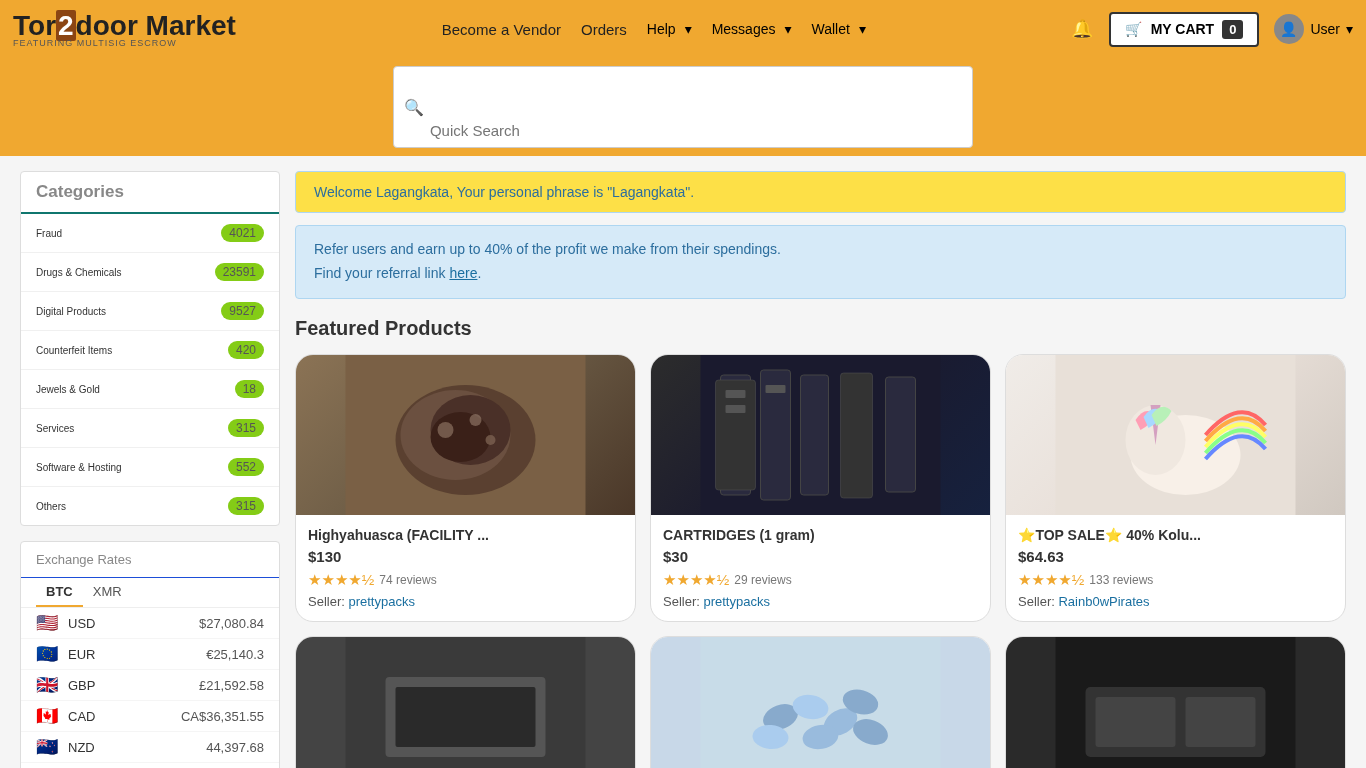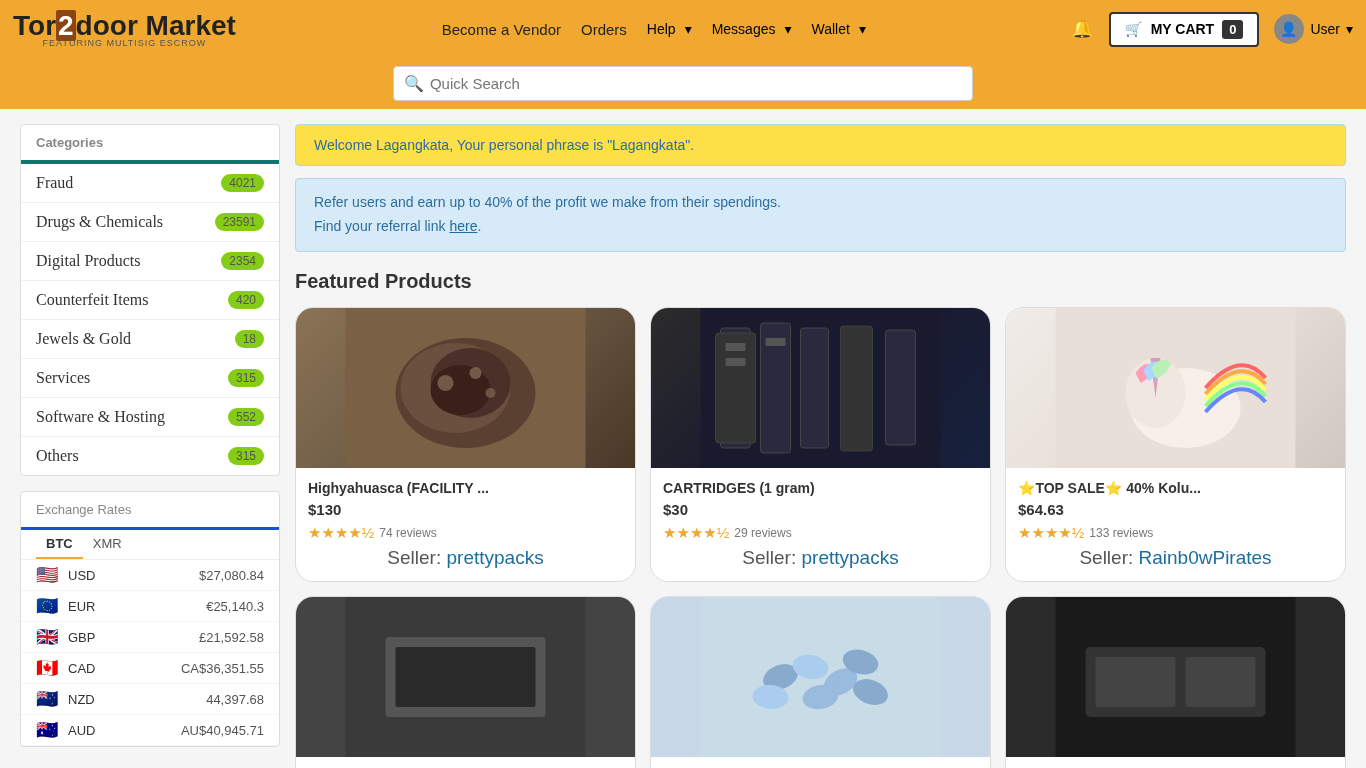--- a/index.html
+++ b/index.html
@@ -15,21 +15,21 @@
     }
     .logo-area {
       display: flex;
       align-items: center;
     }
     .logo-text {
       font-size: 28px;
       font-weight: bold;
       color: #222;
     }
-    .logo-sub { font-size: 9px; color: #555; display: block; text-align: center; letter-spacing: 1px; margin-top: -4px; }
+    .logo-sub { font-size: 9px; color: #555; display: block; text-align: left; letter-spacing: 1px; margin-top: -4px; }
     .header-nav {
       display: flex;
       align-items: center;
       gap: 20px;
     }
     .header-nav a, .header-nav .nav-item {
       color: #222;
       text-decoration: none;
       font-size: 15px;
       cursor: pointer;
@@ -82,20 +82,21 @@
       background: #fff;
       align-items: center;
       padding: 0 10px;
     }
     .search-container input {
       border: none;
       outline: none;
       width: 100%;
       padding: 8px 6px;
       font-size: 15px;
+      margin-top: 47px;
     }
     .search-icon-btn { cursor: pointer; color: #666; font-size: 16px; }
 
     
     .main-layout {
       display: flex;
       padding: 15px 20px;
       gap: 15px;
       background: #f5f5f5;
     }
@@ -108,55 +109,55 @@
     .sidebar-categories {
       background: #fff;
       border: 1px solid #ddd;
       border-radius: 4px;
       overflow: hidden;
     }
     .sidebar-header {
       padding: 10px 15px;
       font-weight: bold;
       color: #888;
-      font-size: 13px;
-      border-bottom: 4px solid #0f766e;
+      font-size: 17px;
+      border-bottom: 2px solid #0f766e;
     }
     .category-item {
       display: flex;
       justify-content: space-between;
       align-items: center;
       padding: 10px 15px;
       border-bottom: 1px solid #f0f0f0;
       cursor: pointer;
       transition: background 0.15s;
     }
     .category-item:last-child { border-bottom: none; }
-    .category-name { font-size: 16px; color: #333; font-family: Liberation Serif, serif; }
+    .category-name { font-size: 10px; color: #333; }
     .category-count {
       background: #84cc16;
       color: #555;
       padding: 2px 8px;
       border-radius: 12px;
       font-size: 12px;
     }
 
     
     .exchange-rates {
       margin-top: 15px;
       background: #fff;
       border: 1px solid #ddd;
       border-radius: 4px;
       overflow: hidden;
     }
     .exchange-header {
       padding: 10px 15px;
       font-size: 13px;
       color: #888;
-      border-bottom: 3px solid #1d4ed8;
+      border-bottom: 1px solid #1d4ed8;
     }
     .exchange-tabs {
       display: flex;
       border-bottom: 1px solid #eee;
       padding: 0 15px;
     }
     .exchange-tab {
       padding: 6px 10px;
       font-size: 13px;
       cursor: pointer;
@@ -260,21 +261,21 @@
       margin-bottom: 6px;
     }
     .product-rating {
       display: flex;
       align-items: center;
       gap: 5px;
       margin-bottom: 5px;
     }
     .stars { color: #f0a830; font-size: 15px; }
     .reviews { color: #777; font-size: 12px; }
-    .product-seller { font-size: 19px; color: #555; text-align: center; }
+    .product-seller { font-size: 13px; color: #555; }
     .product-seller a { color: #1a6fa0; text-decoration: none; }
 
     
     .img-placeholder-1 { background: linear-gradient(135deg, #8b7355 0%, #6b5b45 50%, #4a3728 100%); }
     .img-placeholder-2 { background: linear-gradient(135deg, #2c2c2c 0%, #1a1a2e 50%, #16213e 100%); }
   </style>
 </head>
 <body>
 
 <div class="header">
@@ -335,21 +336,21 @@
       <div class="category-item">
         <span class="category-name">Fraud</span>
         <span class="category-count">4021</span>
       </div>
       <div class="category-item">
         <span class="category-name">Drugs &amp; Chemicals</span>
         <span class="category-count">23591</span>
       </div>
       <div class="category-item">
         <span class="category-name">Digital Products</span>
-        <span class="category-count">2354</span>
+        <span class="category-count">9527</span>
       </div>
       <div class="category-item">
         <span class="category-name">Counterfeit Items</span>
         <span class="category-count">420</span>
       </div>
       <div class="category-item">
         <span class="category-name">Jewels &amp; Gold</span>
         <span class="category-count">18</span>
       </div>
       <div class="category-item">

